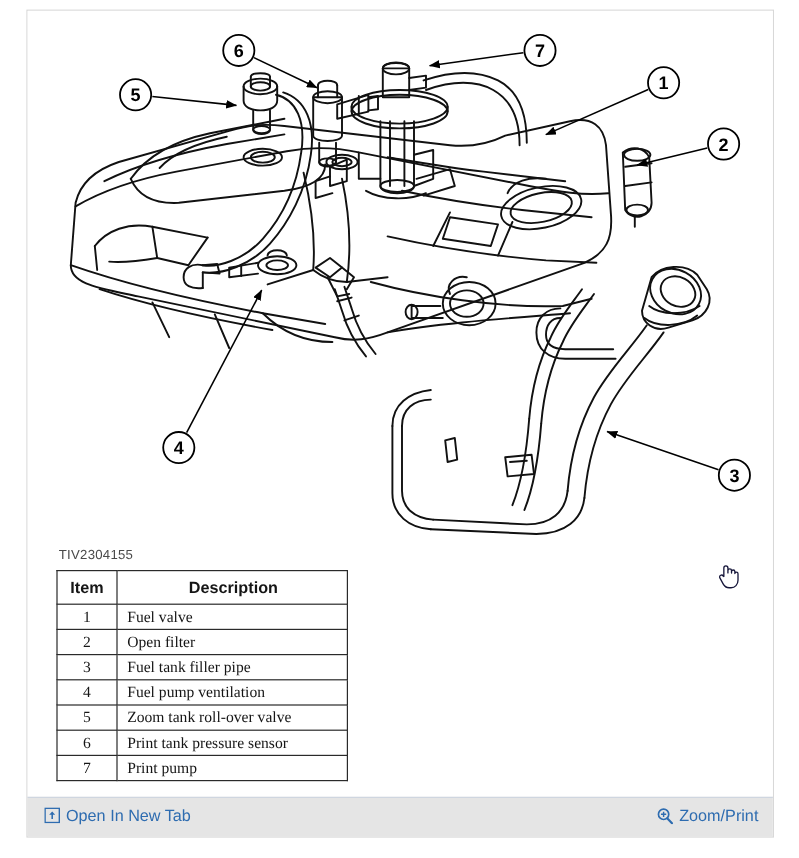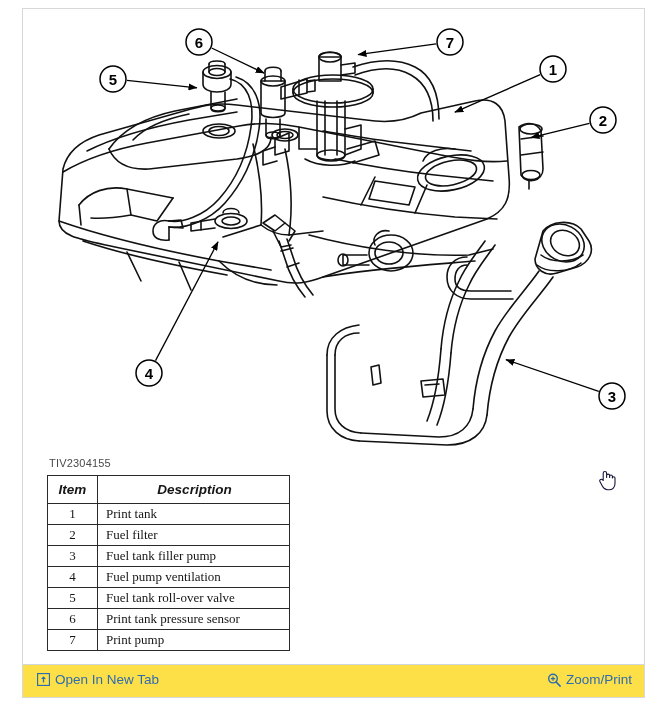--- a/index.html
+++ b/index.html
@@ -56,33 +56,32 @@
     padding:2px 6px;
     height:17px;
     box-sizing:border-box;
   }
   #parts-table th{
     font-family:"Liberation Sans", sans-serif;
     font-weight:bold;
     font-size:13.5px;
     height:28px;
     vertical-align:middle;
-    font-style:italic;
   }
   #parts-table .col-item{ width:50px; text-align:center; }
   #parts-table .col-desc{ width:192px; text-align:left; padding-left:8px; }
   #parts-table th.col-item{ text-align:center; }
   #parts-table th.col-desc{ text-align:center; padding-left:8px; }
 
   
   #footer-bar{
     position:absolute;
     left:0; bottom:0;
     width:621px; height:33px;
-    background:#fde047;
+    background:#e5e5e5;
     border-top:1px solid #cfd6e0;
     box-sizing:border-box;
   }
   .footer-link{
     position:absolute;
     top:7px;
     display:flex;
     align-items:center;
     gap:5px;
     color:#2e6cb0;
@@ -321,37 +320,37 @@
     <table id="parts-table">
       <thead>
         <tr>
           <th class="col-item">Item</th>
           <th class="col-desc">Description</th>
         </tr>
       </thead>
       <tbody id="parts-table-body">
           <tr>
             <td class="col-item">1</td>
-            <td class="col-desc">Print tank</td>
+            <td class="col-desc">Fuel valve</td>
           </tr>
           <tr>
             <td class="col-item">2</td>
-            <td class="col-desc">Fuel filter</td>
+            <td class="col-desc">Open filter</td>
           </tr>
           <tr>
             <td class="col-item">3</td>
-            <td class="col-desc">Fuel tank filler pump</td>
+            <td class="col-desc">Fuel tank filler pipe</td>
           </tr>
           <tr>
             <td class="col-item">4</td>
             <td class="col-desc">Fuel pump ventilation</td>
           </tr>
           <tr>
             <td class="col-item">5</td>
-            <td class="col-desc">Fuel tank roll-over valve</td>
+            <td class="col-desc">Zoom tank roll-over valve</td>
           </tr>
           <tr>
             <td class="col-item">6</td>
             <td class="col-desc">Print tank pressure sensor</td>
           </tr>
           <tr>
             <td class="col-item">7</td>
             <td class="col-desc">Print pump</td>
           </tr>
         </tbody>

